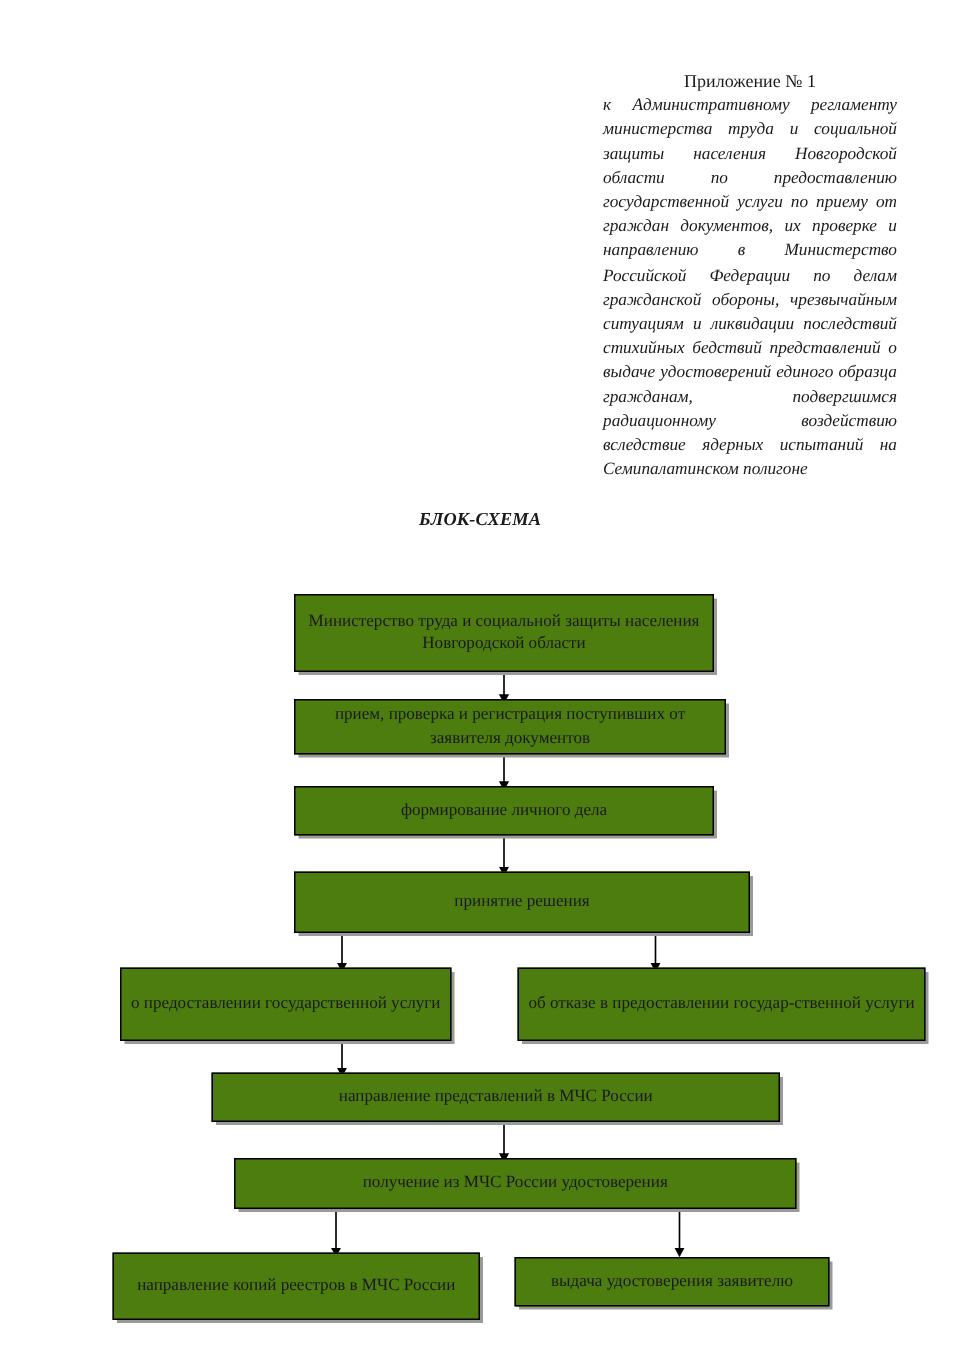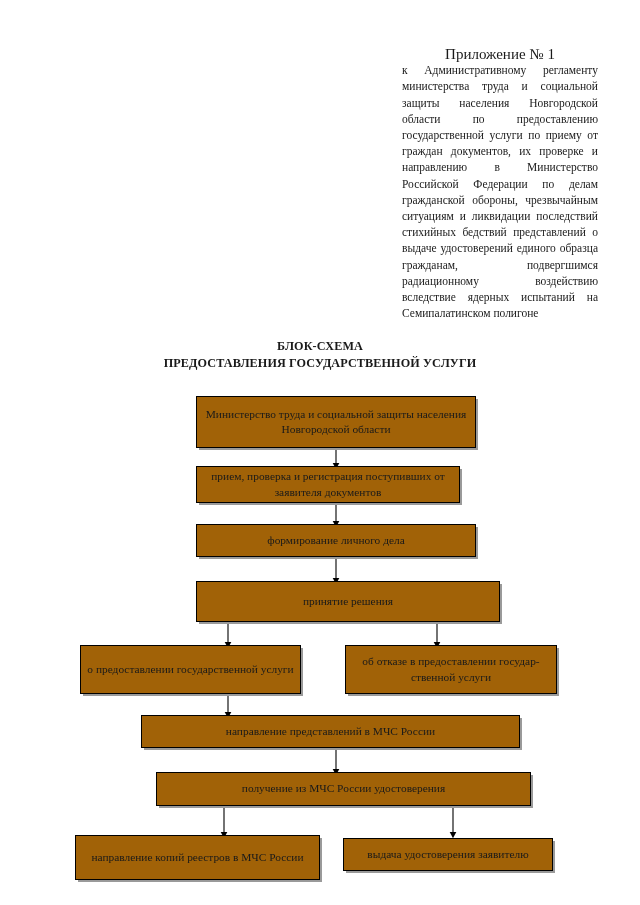--- a/index.html
+++ b/index.html
@@ -18,45 +18,46 @@
 
   
   #header-block {
     position: absolute;
     left: 402px;
     top: 46px;
     width: 196px;
   }
   #appendix-title {
     text-align: center;
-    font-size: 15px;
+    font-size: 12px;
     line-height: 16.2px;
     white-space: nowrap;
   }
   #appendix-body {
     text-align: justify;
     text-align-last: left;
     font-size: 11.5px;
     line-height: 16.2px;
     hyphens: none;
+    font-style: italic;
   }
 
   
   #doc-title {
     position: absolute;
     left: 0;
     top: 338px;
     width: 640px;
     text-align: center;
     font-weight: bold;
     font-size: 12.2px;
     line-height: 17px;
     letter-spacing: 0.1px;
   }
-  #doc-title .tline { display: block; }
+  #doc-title .tline { display: block; font-style: italic; }
 
   
   #flowchart {
     position: absolute;
     left: 0;
     top: 0;
     width: 640px;
     height: 905px;
   }
   #connectors {
@@ -64,21 +65,21 @@
     left: 0;
     top: 0;
     width: 640px;
     height: 905px;
     pointer-events: none;
   }
 
   .node {
     position: absolute;
     box-sizing: border-box;
-    background: #a16207;
+    background: #4d7c0f;
     border: 1px solid #000000;
     box-shadow: 2.5px 2.5px 0 -0.5px #9a9a9a;
     display: flex;
     align-items: center;
     justify-content: center;
     text-align: center;
     font-size: 11.4px;
     line-height: 15.5px;
     padding: 2px 6px;
     z-index: 2;
@@ -88,21 +89,20 @@
 </head>
 <body>
 
 <div id="header-block">
   <div id="appendix-title">Приложение № 1</div>
   <div id="appendix-body">к Административному регламенту министерства труда и социальной защиты населения Новгородской области по предоставлению государственной услуги по приему от граждан документов, их проверке и направлению в Министерство Российской Федерации по делам гражданской обороны, чрезвычайным ситуациям и ликвидации последствий стихийных бедствий представлений о выдаче удостоверений единого образца гражданам, подвергшимся радиационному воздействию вследствие ядерных испытаний на Семипалатинском полигоне</div>
 </div>
 
 <div id="doc-title">
   <span class="tline">БЛОК-СХЕМА</span>
-  <span class="tline">ПРЕДОСТАВЛЕНИЯ ГОСУДАРСТВЕННОЙ УСЛУГИ</span>
 </div>
 
 <div id="flowchart">
 
   <svg id="connectors" viewBox="0 0 640 905">
     <defs>
       <marker id="arrowhead" markerWidth="8" markerHeight="8" refX="3.2" refY="4" orient="auto" markerUnits="userSpaceOnUse">
         <path d="M0,0.6 L6.4,4 L0,7.4 z" fill="#000000"></path>
       </marker>
     </defs>
@@ -131,37 +131,37 @@
       <line x1="228" y1="622" x2="437" y2="622"></line>
 
       <line x1="224" y1="806" x2="453" y2="806"></line>
     </g>
   </svg>
 
   <div class="node" style="left:196px; top:396px; width:280px; height:52px;">
     <span class="label">Министерство труда и социальной защиты населения Новгородской области</span>
   </div>
 
-  <div class="node" style="left:196px; top:466px; width:264px; height:37px;">
+  <div class="node" style="left:196px; top:466px; width:288px; height:37px;">
     <span class="label">прием, проверка и регистрация поступивших от заявителя документов</span>
   </div>
 
   <div class="node" style="left:196px; top:524px; width:280px; height:33px;font-family:Liberation Serif, serif;">
     <span class="label">формирование личного дела</span>
   </div>
 
   <div class="node" style="left:196px; top:581px; width:304px; height:41px;">
     <span class="label">принятие решения</span>
   </div>
 
   <div class="node" style="left:52px; top:645px; width:221px; height:49px;margin-left:28px;">
     <span class="label">о предоставлении государственной услуги</span>
   </div>
 
-  <div class="node" style="left:345px; top:645px; width:212px; height:49px;">
+  <div class="node" style="left:345px; top:645px; width:272px; height:49px;">
     <span class="label">об отказе в предоставлении государ-ственной услуги</span>
   </div>
 
   <div class="node" style="left:156px; top:772px; width:375px; height:34px;">
     <span class="label">получение из  МЧС России удостоверения</span>
   </div>
 
   <div class="node" style="left:141px; top:715px; width:379px; height:33px;">
     <span class="label">направление представлений в МЧС России</span>
   </div>

